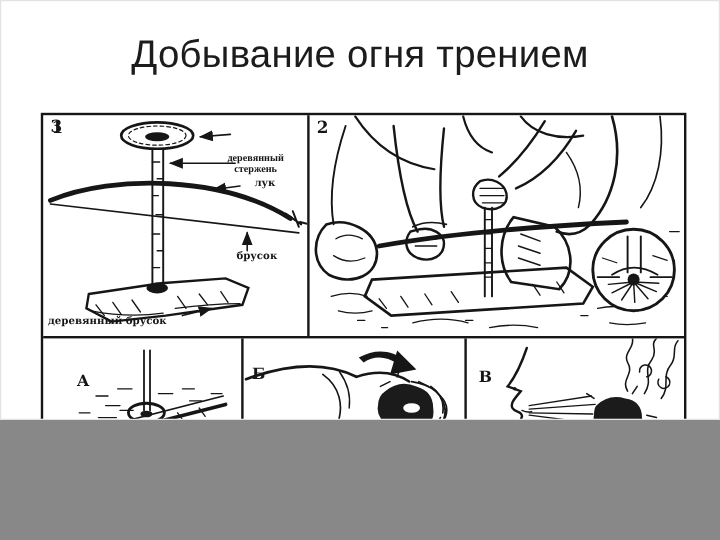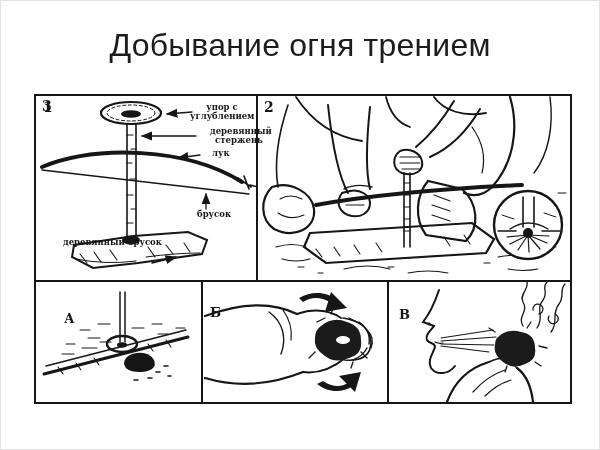--- a/index.html
+++ b/index.html
@@ -1,17 +1,17 @@
 <!DOCTYPE html>
 <html lang="ru"><head>
 <meta charset="utf-8">
 <style>
   html,body { margin:0; padding:0; background:#888; }
   .slide {
-    position:relative; width:600px; height:450px;
+    position:relative; width:600px; height:350px;
     background:#ffffff; overflow:hidden;
     border:1px solid #e3e3e3; box-sizing:border-box;
     font-family:"Liberation Sans", sans-serif;
     color:#161616;
   }
   .title {
     position:absolute; left:0; top:26px; width:100%;
     text-align:center; font-size:32px; font-weight:400;
     letter-spacing:0.2px; color:#1c1c1c;
   }
@@ -90,25 +90,24 @@
           </g>
           <g stroke-width="1.3">
             <line x1="156" y1="15" x2="131" y2="17" marker-end="url(#ah1)"></line>
             <line x1="160" y1="39" x2="106" y2="39" marker-end="url(#ah1)"></line>
             <line x1="164" y1="58" x2="142" y2="61" marker-end="url(#ah1)"></line>
             <path d="M170,112 L170,97" marker-end="url(#ah1)"></path>
             <path d="M116,166 L140,160" marker-end="url(#ah1)"></path>
           </g>
         </svg>
 
-        <div class="anno center" style="left:154px; top:7px; width:64px;">упор с углублением</div>
-        <div class="anno center" style="left:174px; top:31px; width:58px;">деревянный стержень</div>
+        <div class="anno center" style="left:148px; top:31px; width:58px;font-family:Liberation Serif, serif;">деревянный стержень</div>
         <div class="anno" style="left:176px; top:53px;">лук</div>
         <div class="anno" style="left:161px; top:114px;">брусок</div>
-        <div class="anno nowrap" style="left:4px; top:142px;margin-left:23px;">деревянный брусок</div>
+        <div class="anno nowrap" style="left:4px; top:168px;">деревянный брусок</div>
       </div>
 
       <div class="panel2">
         <div class="panel-num" style="left:6px; top:4px;">2</div>
 
         <svg class="draw" viewBox="0 0 312 182" fill="none" stroke="#161616" stroke-width="1.8" stroke-linecap="round">
           <g>
             <path d="M38,0 C55,26 78,40 104,44"></path>
             <path d="M128,0 C132,16 140,26 152,30"></path>
             <path d="M176,0 C186,14 206,20 228,16"></path>

